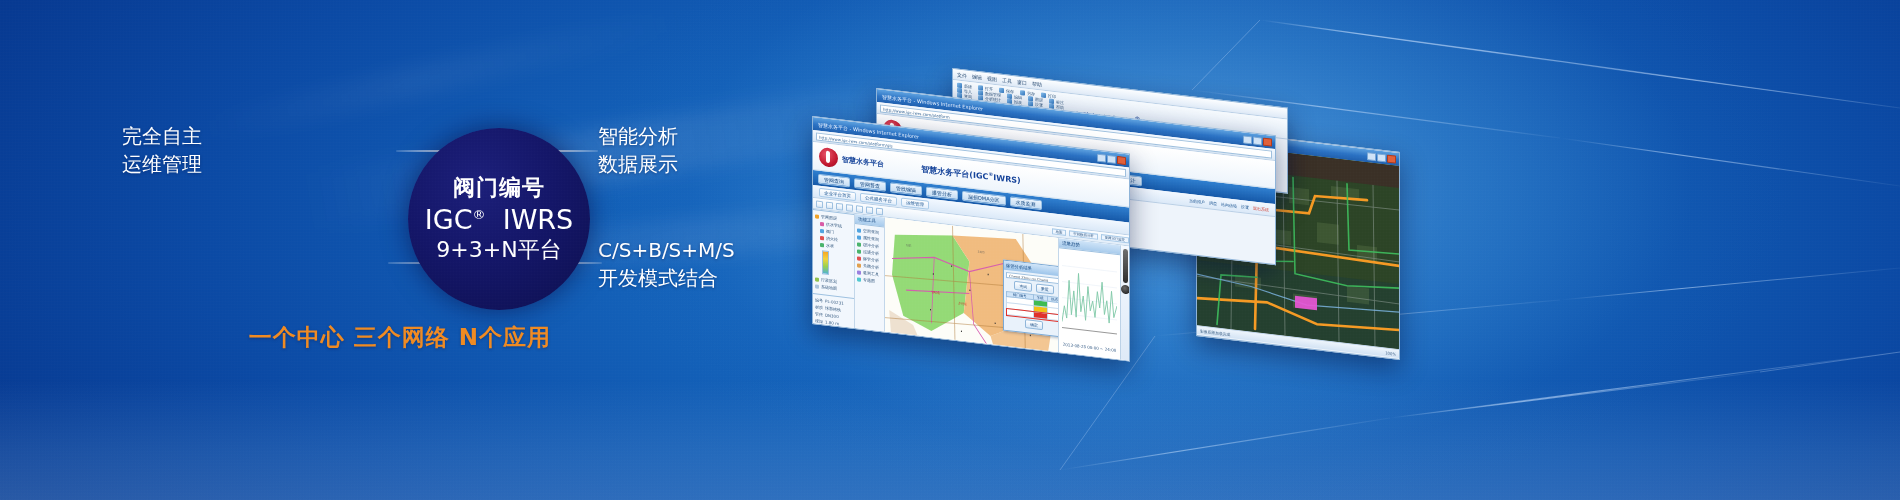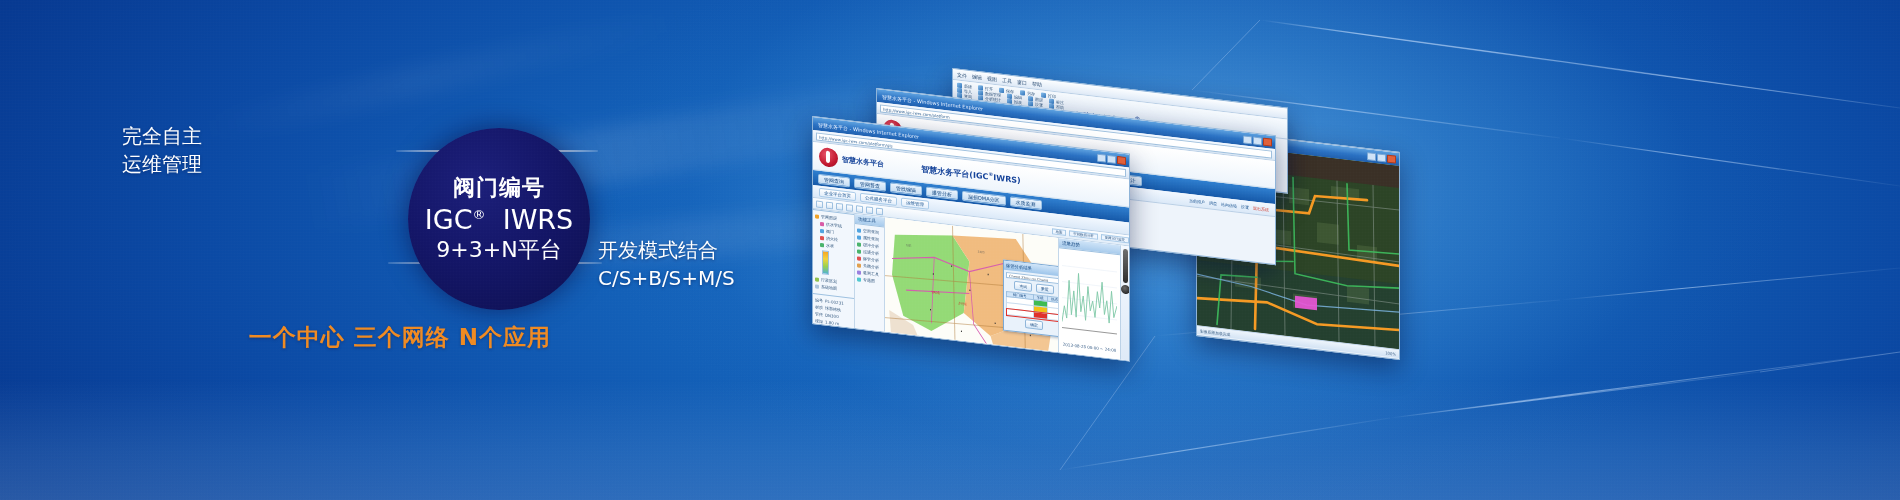--- a/index.html
+++ b/index.html
@@ -302,24 +302,28 @@
     <div class="connector c-bl"></div>
     <div class="connector rev c-tr"></div>
     <div class="connector rev c-br"></div>
 
     <div class="spoke-label r-align lb-tl">
       <div>完全自主</div>
       <div>运维管理</div>
     </div>
 
 
+    <div class="spoke-label l-align lb-tr">
+      <div>智能分析</div>
+      <div>数据展示</div>
+    </div>
 
     <div class="spoke-label l-align lb-br">
+      <div>C/S+B/S+M/S</div>
       <div>开发模式结合</div>
-      <div>C/S+B/S+M/S</div>
     </div>
 
     <div class="hub">
       <div class="hub-l1">阀门编号</div>
       <div class="hub-l2"><span>IGC</span><sup>®</sup>&nbsp; <span>IWRS</span></div>
       <div class="hub-l3">9+3+N平台</div>
     </div>
 
     <div class="tagline">一个中心  三个网络  N个应用</div>
   </div>

